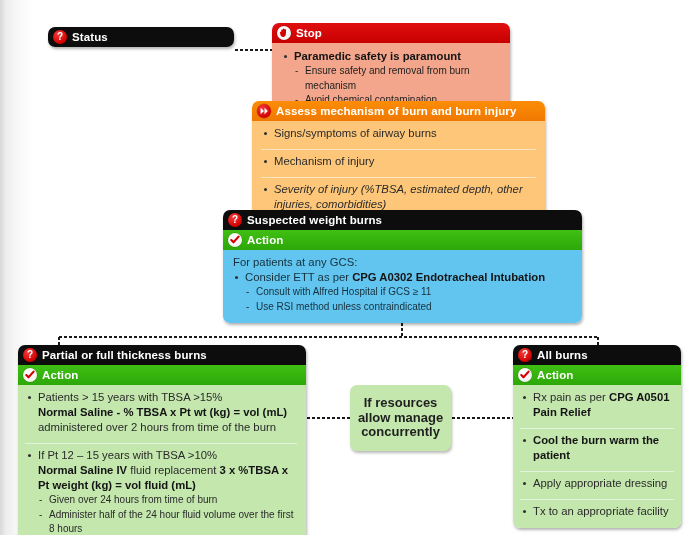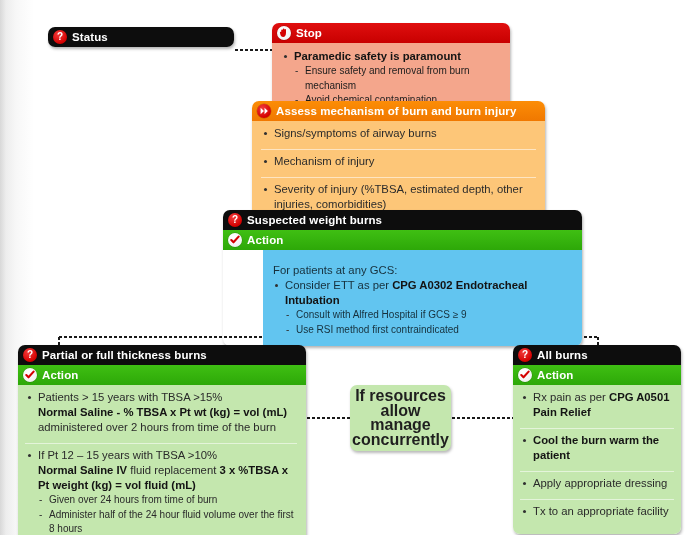--- a/index.html
+++ b/index.html
@@ -120,21 +120,21 @@
   #airway-box{left:223px; top:210px; width:359px;}
   #partial-box{left:18px;  top:345px; width:288px;}
   #all-burns-box{left:513px;top:345px; width:168px;}
   #resources-box{
     left:350px;top:385px;width:101px;height:66px;
     background:#c4e7ae;
     border-radius:7px;
     box-shadow:1px 2px 3px rgba(0,0,0,.28);
     display:flex;align-items:center;justify-content:center;
     text-align:center;
-    font-size:16px;font-weight:bold;line-height:14.5px;
+    font-size:13px;font-weight:bold;line-height:14.5px;
     color:#1f1f1f;
     box-sizing:border-box;
     position:absolute;
   }
 
   
   .dh{
     position:absolute;
     height:2px;
     background-image:radial-gradient(circle, #1a1a1a 42%, rgba(0,0,0,0) 45%);
@@ -203,46 +203,46 @@
         <svg width="9" height="8" viewBox="0 0 9 8" aria-hidden="true">
           <path d="M0.6 0.8 L4.0 4 L0.6 7.2 Z M4.5 0.8 L7.9 4 L4.5 7.2 Z" fill="#ffffff"></path>
         </svg>
       </span>
       <span>Assess mechanism of burn and burn injury</span>
     </div>
     <div class="body peach" style="padding-top:5px;">
       <ul class="bl">
         <li style="padding-bottom:4px;">Signs/symptoms of airway burns</li>
         <li class="sep" style="padding-bottom:4px;">Mechanism of injury</li>
-        <li class="sep" style="padding-right:12px;">Severity of injury (%TBSA, estimated depth, other injuries, comorbidities)</li>
+        <li class="sep" style="padding-right:12px;font-style:italic;">Severity of injury (%TBSA, estimated depth, other injuries, comorbidities)</li>
       </ul>
     </div>
   </div>
 
   <div class="box" id="airway-box">
     <div class="hdr black">
       <span class="ic">?</span>
       <span>Suspected weight burns</span>
     </div>
     <div class="hdr green">
       <span class="ic white">
         <svg width="10" height="10" viewBox="0 0 10 10" aria-hidden="true">
           <path d="M1.3 5.1 L3.5 7.3 L8.6 1.6" stroke="#d40000" stroke-width="2.1" fill="none" stroke-linecap="round" stroke-linejoin="round"></path>
         </svg>
       </span>
       <span>Action</span>
     </div>
-    <div class="body blue" style="padding:13px 9px 9px 9px;margin-left:40px;">
+    <div class="body blue" style="padding:5px 9px 9px 9px;">
       <div style="padding-left:1px;">For patients at any GCS:</div>
       <ul class="bl">
         <li>
           <span>Consider ETT as per </span><b>CPG A0302 Endotracheal Intubation</b>
           <ul class="dash">
-            <li>Consult with Alfred Hospital if GCS ≥ 9</li>
-            <li>Use RSI method first contraindicated</li>
+            <li>Consult with Alfred Hospital if GCS ≥ 11</li>
+            <li>Use RSI method unless contraindicated</li>
           </ul>
         </li>
       </ul>
     </div>
   </div>
 
   <div class="box" id="partial-box">
     <div class="hdr black">
       <span class="ic">?</span>
       <span>Partial or full thickness burns</span>
@@ -280,21 +280,21 @@
       <span>All burns</span>
     </div>
     <div class="hdr green">
       <span class="ic white">
         <svg width="10" height="10" viewBox="0 0 10 10" aria-hidden="true">
           <path d="M1.3 5.1 L3.5 7.3 L8.6 1.6" stroke="#d40000" stroke-width="2.1" fill="none" stroke-linecap="round" stroke-linejoin="round"></path>
         </svg>
       </span>
       <span>Action</span>
     </div>
-    <div class="body green" style="padding:5px 7px 15px 7px;">
+    <div class="body green" style="padding:5px 7px 9px 7px;">
       <ul class="bl">
         <li style="padding-bottom:4px;">
           <span>Rx pain as per </span><b>CPG A0501 Pain Relief</b>
         </li>
         <li class="sep" style="padding-bottom:4px;">
           <b>Cool the burn warm the patient</b>
         </li>
         <li class="sep" style="padding-bottom:4px;">Apply appropriate dressing</li>
         <li class="sep">Tx to an appropriate facility</li>
       </ul>

